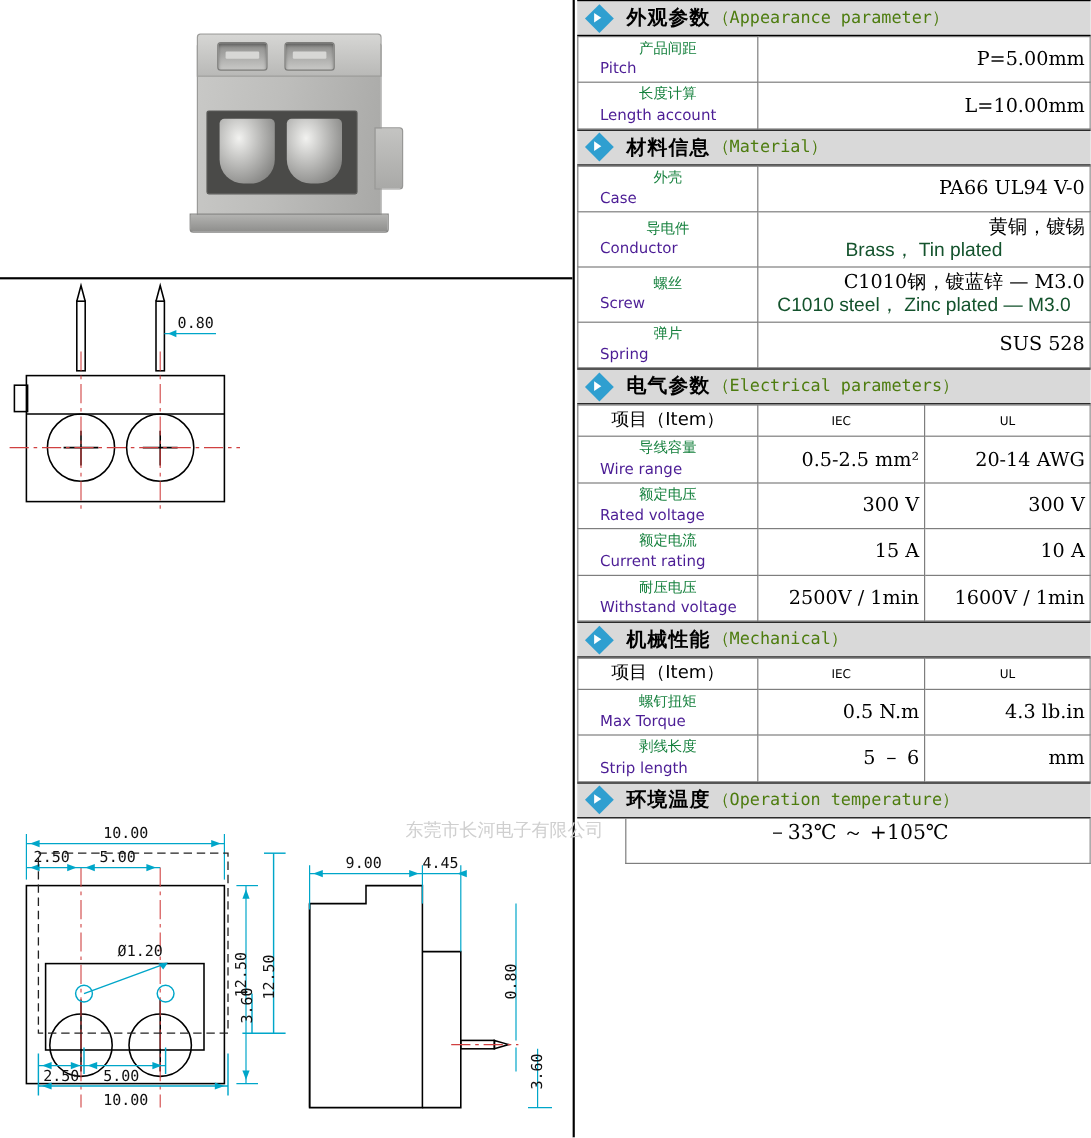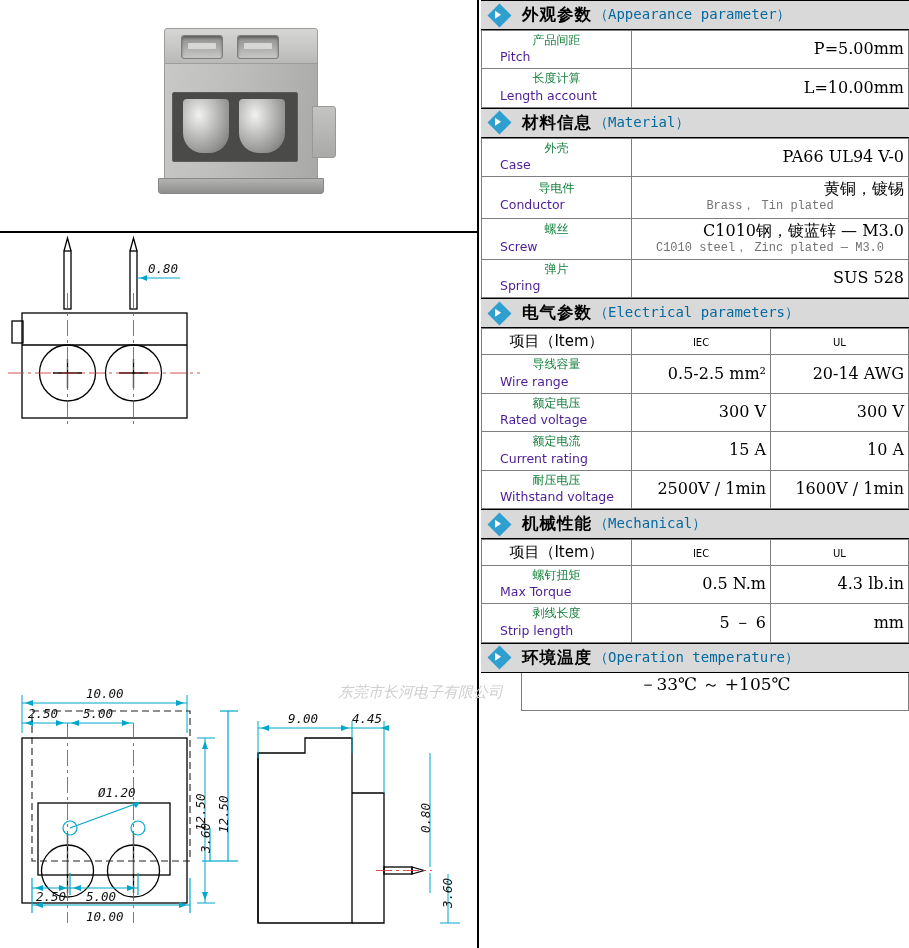--- a/index.html
+++ b/index.html
@@ -22,21 +22,20 @@
   }
 
   
   .left-col {
     position: absolute;
     left: 0; top: 0;
     width: 479px;
     height: 948px;
     border-right: 2px solid #000;
     box-sizing: border-box;
-    font-style: italic;
   }
   .photo-pane {
     position: absolute;
     left: 0; top: 0;
     width: 477px;
     height: 233px;
     border-bottom: 2px solid #000;
     box-sizing: border-box;
     background: #fff;
   }
@@ -176,21 +175,21 @@
   .sec-head .cn {
     font-family: "DejaVu Sans", sans-serif;
     font-size: 16.5px;
     color: #000;
     font-weight: 700;
     letter-spacing: 1px;
   }
   .sec-head .en {
     font-family: "DejaVu Sans Mono", monospace;
     font-size: 14px;
-    color: #0369a1;
+    color: #4d7c0f;
     margin-left: 2px;
   }
 
   table.spec {
     width: 100%;
     border-collapse: collapse;
     table-layout: fixed;
   }
   table.spec td {
     border: 1px solid #7e7e7e;
@@ -216,23 +215,23 @@
     margin-top: 3px;
   }
   .val {
     font-family: "DejaVu Serif", serif;
     font-size: 16px;
     color: #000;
     display: block;
     text-align: right;
   }
   .val-sm {
-    font-family: Liberation Mono, monospace;
-    font-size: 12px;
-    color: #737373;
+    font-family: Liberation Sans, sans-serif;
+    font-size: 16px;
+    color: #14532d;
     display: block;
     margin-top: 2px;
   }
   .hdr-item {
     font-family: "DejaVu Sans", sans-serif;
     font-size: 15px;
   }
   .hdr-std {
     font-family: "DejaVu Sans", sans-serif;
     font-size: 10px;

